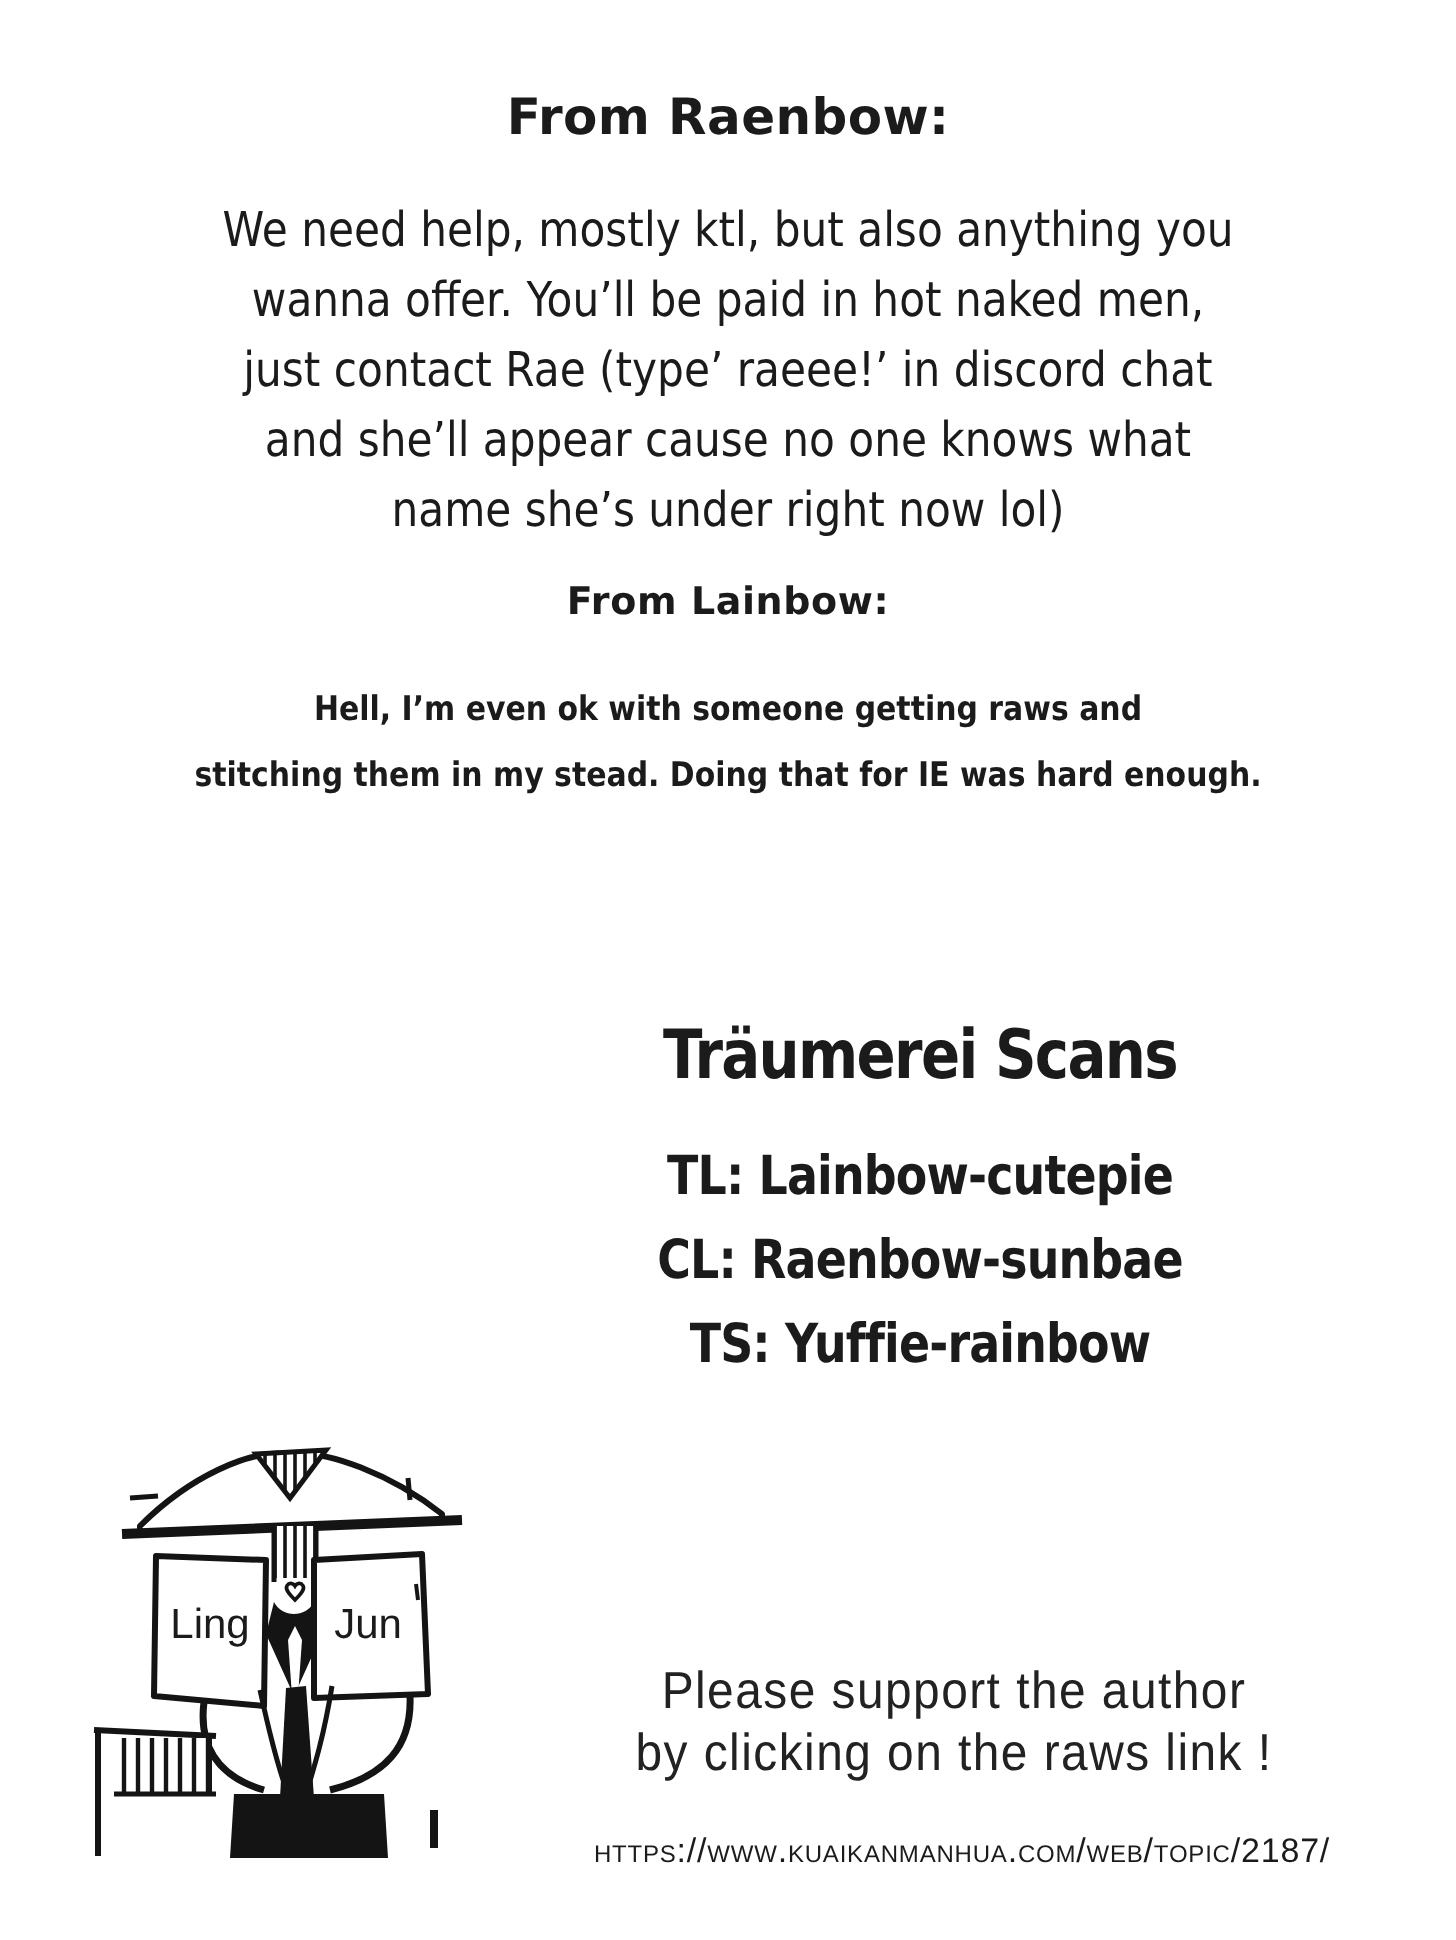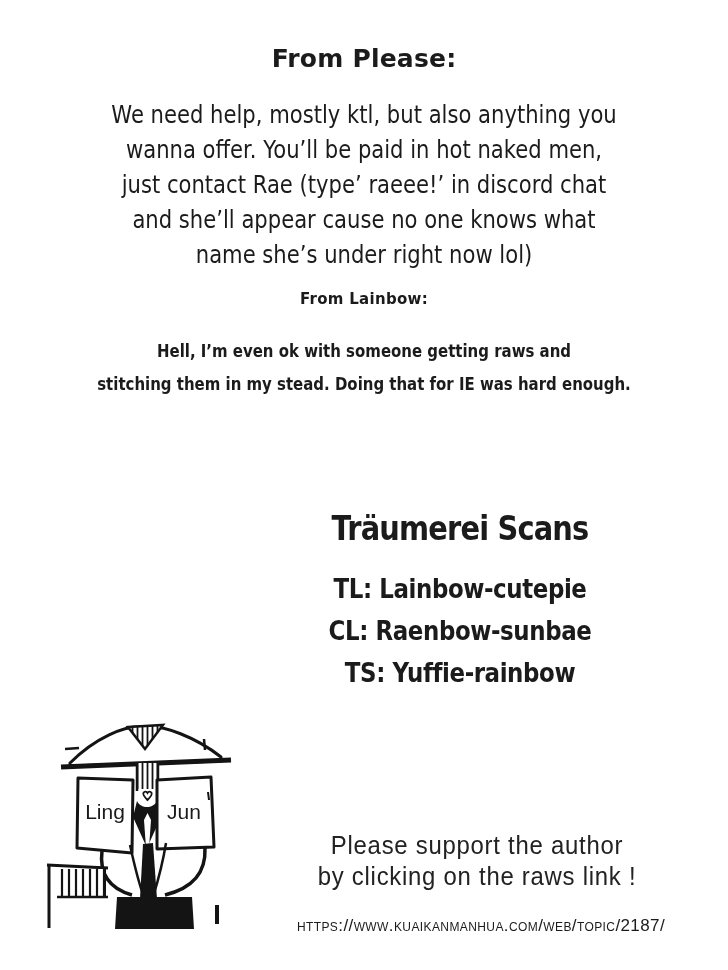--- a/index.html
+++ b/index.html
@@ -25,21 +25,21 @@
     margin-top: 25px;
     font-size: 24px;
     font-weight: 500;
     line-height: 35px;
     transform: scaleX(0.88);
   }
 
   
   .lainbow { top: 290px; left: 0; width: 728px; }
   .lainbow .heading {
-    font-size: 15px;
+    font-size: 19px;
     font-weight: 700;
     letter-spacing: 0.3px;
   }
   .lainbow .body {
     margin-top: 27px;
     font-size: 17px;
     font-weight: 700;
     line-height: 33px;
     transform: scaleX(0.88);
   }
@@ -93,21 +93,21 @@
     font-size: 21px;
     fill: #1b1b1b;
   }
 </style>
 </head>
 <body>
 
 <div class="page">
 
   <section class="sec raenbow">
-    <div class="heading">From Please:</div>
+    <div class="heading">From Raenbow:</div>
     <div class="body">
       <div class="ln">We need help, mostly ktl, but also anything you</div>
       <div class="ln">wanna offer. You’ll be paid in hot naked men,</div>
       <div class="ln">just contact Rae (type’ raeee!’ in discord chat</div>
       <div class="ln">and she’ll appear cause no one knows what</div>
       <div class="ln">name she’s under right now lol)</div>
     </div>
   </section>
 
   <section class="sec lainbow">

